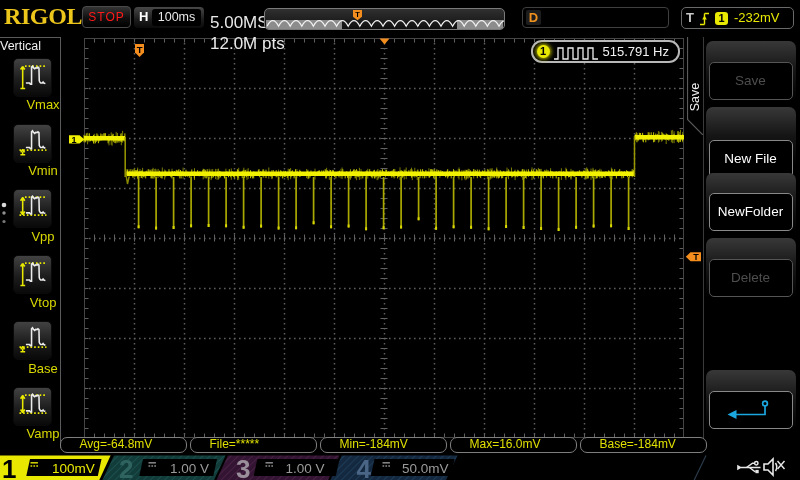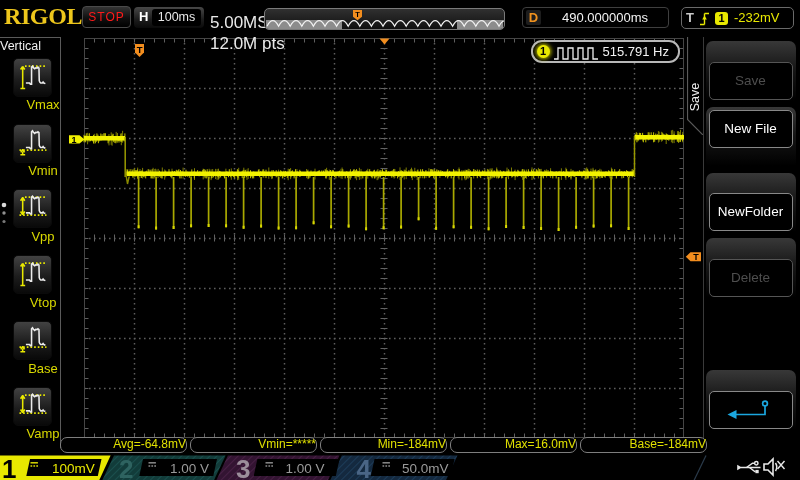--- a/index.html
+++ b/index.html
@@ -30,21 +30,21 @@
 .rcell { position:absolute; width:90px; height:62.5px; background:linear-gradient(#383838,#161616 45%,#000 95%); border-radius:7px; }
 .rbtn { position:absolute; width:84px; height:38px; background:#000; border:1.5px solid #888; border-radius:5px; color:#fff; font-size:13.5px; text-align:center; line-height:35px; }
 .rbtn.dis { color:#4e4e4e; border-color:#555; }
 #savetab { left:687px; top:38px; width:16px; height:96px; }
 #savetab span { position:absolute; left:-14px; top:52px; width:44px; transform:rotate(-90deg); color:#f0f0f0; font-size:12.5px; text-align:center; }
 
 #fcnt { left:530.5px; top:40px; width:149px; height:23px; background:#000; border:2px solid #b8b8b8; border-radius:11px; }
 #fcnt .one { position:absolute; left:4px; top:3px; width:13px; height:13px; background:#e8e800; border-radius:7px; box-shadow:0 0 4px 1px #caca00; color:#000; font-weight:bold; font-size:11px; text-align:center; line-height:13px; }
 #fcnt .hz { position:absolute; left:70px; top:0; color:#f2f2f2; font-size:13px; line-height:19px; }
 
-.mbox { position:absolute; top:437px; width:127.5px; height:15.5px; background:#000; border:1px solid #7e7e7e; border-radius:7px; color:#e0e000; font-size:12px; line-height:13px; padding-left:7px;text-align:right; }
+.mbox { position:absolute; top:437px; width:127.5px; height:15.5px; background:#000; border:1px solid #7e7e7e; border-radius:7px; color:#e0e000; font-size:12px; line-height:13px; padding-left:19px; }
 </style></head>
 <body>
 <svg class="abs" style="left:0;top:0" width="800" height="480">
 <line x1="134.5" y1="38" x2="134.5" y2="438" stroke="#5d5d5d" stroke-width="1.5" stroke-dasharray="1.6 3.4"></line>
 <line x1="184.5" y1="38" x2="184.5" y2="438" stroke="#5d5d5d" stroke-width="1.5" stroke-dasharray="1.6 3.4"></line>
 <line x1="234.5" y1="38" x2="234.5" y2="438" stroke="#5d5d5d" stroke-width="1.5" stroke-dasharray="1.6 3.4"></line>
 <line x1="284.5" y1="38" x2="284.5" y2="438" stroke="#5d5d5d" stroke-width="1.5" stroke-dasharray="1.6 3.4"></line>
 <line x1="334.5" y1="38" x2="334.5" y2="438" stroke="#5d5d5d" stroke-width="1.5" stroke-dasharray="1.6 3.4"></line>
 <line x1="384.5" y1="38" x2="384.5" y2="438" stroke="#5d5d5d" stroke-width="1.5" stroke-dasharray="1.6 3.4"></line>
 <line x1="434.5" y1="38" x2="434.5" y2="438" stroke="#5d5d5d" stroke-width="1.5" stroke-dasharray="1.6 3.4"></line>
@@ -96,21 +96,20 @@
 <svg width="239" height="21" viewBox="0 0 239 21">
 <rect x="1" y="11" width="76" height="9" fill="#8c8c8c"></rect>
 <rect x="192" y="11" width="46" height="9" fill="#8c8c8c"></rect>
 <path d="M2.0 17.2q5.8 -11 11.6 0q5.8 -11 11.6 0q5.8 -11 11.6 0q5.8 -11 11.6 0q5.8 -11 11.6 0q5.8 -11 11.6 0q5.8 -11 11.6 0q5.8 -11 11.6 0q5.8 -11 11.6 0q5.8 -11 11.6 0q5.8 -11 11.6 0q5.8 -11 11.6 0q5.8 -11 11.6 0q5.8 -11 11.6 0q5.8 -11 11.6 0q5.8 -11 11.6 0q5.8 -11 11.6 0q5.8 -11 11.6 0q5.8 -11 11.6 0q5.8 -11 11.6 0q5.8 -11 11.6 0" stroke="#f0f0f0" stroke-width="1.2" fill="none"></path>
 <path d="M88 1 H97 V7.8 L92.5 11.3 L88 7.8 Z" fill="#f28d1e"></path>
 <text x="92.6" y="8.4" font-size="7.5" font-weight="bold" fill="#000" text-anchor="middle" font-family="Liberation Sans, sans-serif">T</text>
 </svg>
 </div>
 <div class="abs" id="dbox">
     <span class="d">D</span>
-    <span class="v">490.000000ms</span>
   </div>
 <div class="abs" id="tbox">
     <span class="t">T</span>
 <svg style="position:absolute;left:15px;top:3px" width="16" height="16" viewBox="0 0 16 16">
 <path d="M3 13.5 H7.5 M7.5 13.5 V2.5 M7.5 2.5 H12" stroke="#e8e800" stroke-width="1.4" fill="none"></path>
 <path d="M7.5 4.5 L5.2 8.5 L9.8 8.5 Z" fill="#e8e800"></path>
 </svg>
 <span class="one">1</span>
     <span class="mv">-232mV</span>
   </div>
@@ -170,21 +169,21 @@
 <svg class="abs" style="left:0;top:200px" width="10" height="28">
 <circle cx="4" cy="5" r="2.3" fill="#d8d8d8"></circle>
 <circle cx="4" cy="13" r="1.7" fill="#909090"></circle>
 <circle cx="4" cy="21.5" r="1.6" fill="#787878"></circle>
 </svg>
 
 <div class="abs" id="rpanel"></div>
 <div class="rcell" style="left:705.5px;top:41.0px"></div>
 <div class="rbtn dis" style="left:708.5px;top:61.8px">Save</div>
 <div class="rcell" style="left:705.5px;top:106.8px"></div>
-<div class="rbtn" style="left:708.5px;top:110px">New File</div>
+<div class="rbtn" style="left:708.5px;top:140px">New File</div>
 <div class="rcell" style="left:705.5px;top:172.6px"></div>
 <div class="rbtn" style="left:708.5px;top:193.4px">NewFolder</div>
 <div class="rcell" style="left:705.5px;top:238.4px"></div>
 <div class="rbtn dis" style="left:708.5px;top:259.2px">Delete</div>
 <div class="rcell" style="left:705.5px;top:370.0px"></div>
 <div class="rbtn" style="left:708.5px;top:390.8px;padding:0"><svg width="82" height="37" viewBox="0 0 82 37">
       <circle cx="55" cy="11.5" r="2.4" fill="none" stroke="#1ba7e0" stroke-width="1.7"></circle>
       <path d="M55 14 V22.5 H25" stroke="#1ba7e0" stroke-width="1.7" fill="none"></path>
       <path d="M26.5 18 L17.5 22.5 L26.5 27 Z" fill="#1ba7e0"></path>
     </svg></div>
@@ -201,21 +200,21 @@
 
 <div class="abs" id="fcnt">
     <span class="one">1</span>
 <svg style="position:absolute;left:20px;top:4px" width="48" height="14" viewBox="0 0 48 14">
 <path d="M1 13 H5 V2 H10 V13 H15 V2 H20 V13 H25 V2 H30 V13 H35 V2 H40 V13 H45" stroke="#f0f0f0" stroke-width="1.3" fill="none"></path>
 </svg>
 <span class="hz">515.791 Hz</span>
   </div>
 
 <div class="mbox" style="left:59.5px">Avg=-64.8mV</div>
-<div class="mbox" style="left:189.5px">Vmin=*****</div>
+<div class="mbox" style="left:189.5px">File=*****</div>
 <div class="mbox" style="left:319.5px">Min=-184mV</div>
 <div class="mbox" style="left:449.5px">Max=16.0mV</div>
 <div class="mbox" style="left:579.5px">Base=-184mV</div>
 
 <svg class="abs" style="left:0;top:452.5px" width="800" height="27.5" viewBox="0 0 800 27.5">
 <defs>
       <pattern id="h2" width="5" height="5" patternTransform="rotate(45)" patternUnits="userSpaceOnUse">
         <rect width="5" height="5" fill="#123c3a"></rect>
         <line x1="0" y1="0" x2="0" y2="5" stroke="#1a4f4d" stroke-width="2"></line>
       </pattern>

